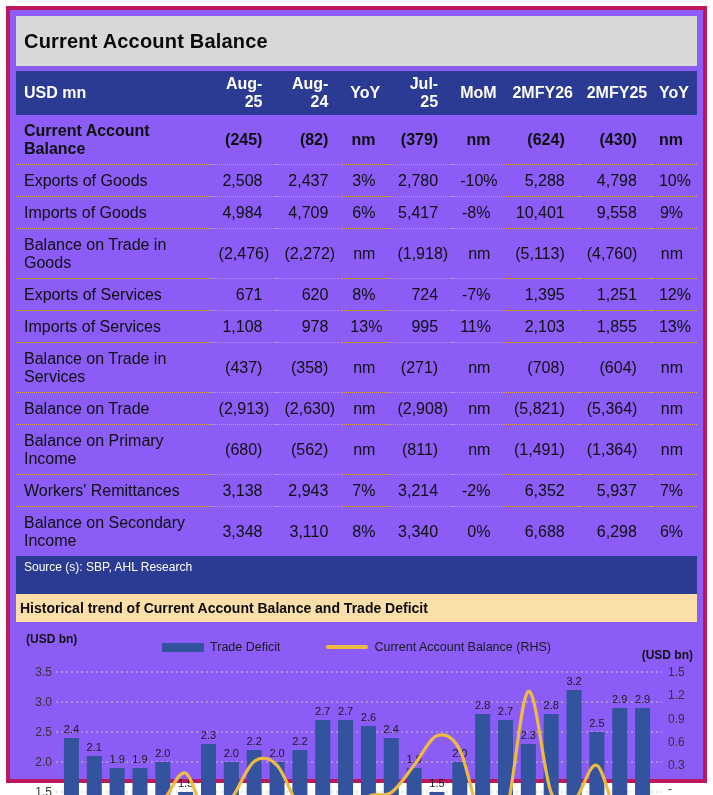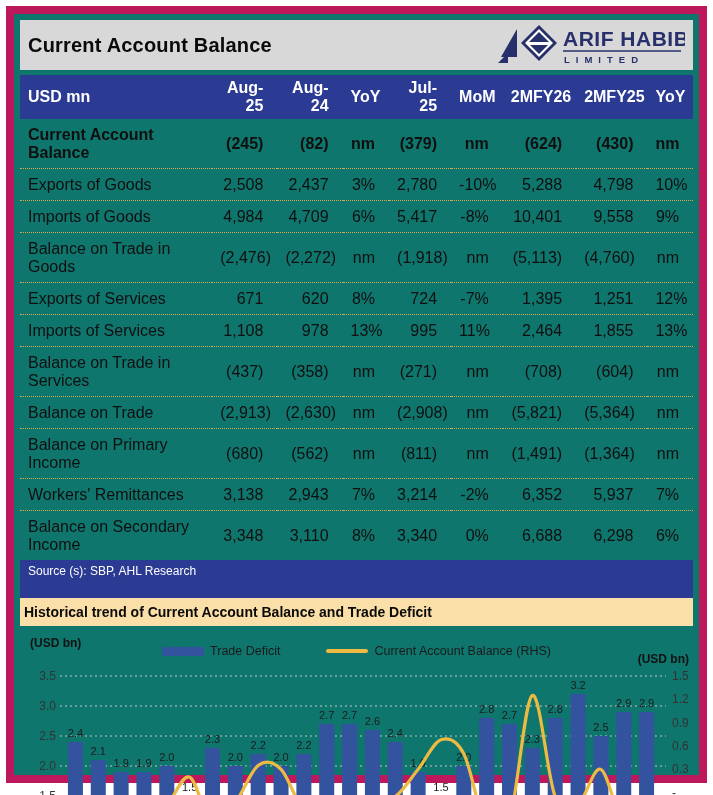--- a/index.html
+++ b/index.html
@@ -1,19 +1,19 @@
 <!DOCTYPE html>
 <html><head>
 <meta charset="utf-8">
 <style>
   html,body{margin:0;padding:0;background:#ffffff;}
   *{box-sizing:border-box;}
   body{font-family:"Liberation Sans", sans-serif; color:#111;}
   .page{position:relative;width:713px;height:795px;background:#fff;overflow:hidden;}
-  .frame{position:absolute;left:6px;top:6px;right:6px;bottom:12px;border:8px solid #be185d;background:#0f766e;padding:6px;}
+  .frame{position:absolute;left:6px;top:6px;right:6px;bottom:12px;border:4px solid #be185d;background:#8b5cf6;padding:6px;}
   
   .title-band{height:50px;background:#d8d8d8;display:flex;align-items:center;justify-content:space-between;padding:0 8px 0 8px;margin-bottom:5px;}
   .title-band h1{margin:0;font-size:20px;font-weight:bold;color:#0a0a0a;letter-spacing:0.2px;}
   .logo-svg{display:block;}
   .logo-main{font-size:21px;font-weight:bold;fill:#28306b;letter-spacing:0.5px;}
   .logo-sub{font-size:9.5px;font-weight:bold;fill:#28306b;letter-spacing:6px;}
   
   table{width:100%;border-collapse:collapse;font-size:16px;table-layout:fixed;}
   thead th{background:#2b3a92;color:#fff;font-weight:bold;padding:4px 14px 4px 8px;text-align:right;}
   thead th.first{text-align:left;padding-left:8px;}
@@ -39,33 +39,20 @@
   .x-label{font-size:11.5px;fill:#222;}
 </style>
 </head>
 <body>
 
 <div class="page">
   <div class="frame">
 
     <div class="title-band">
       <h1>Current Account Balance</h1>
-      <div>
-        <svg class="logo-svg" width="190" height="44" viewBox="0 0 190 44">
-          <polygon points="6,34 22,6 22,34" fill="#28306b"></polygon>
-          <polygon points="3,40 13,30 13,40" fill="#28306b"></polygon>
-          <polygon points="44,2 62,20 44,38 26,20" fill="#28306b"></polygon>
-          <polygon points="44,6 58,20 44,34 30,20" fill="#ffffff"></polygon>
-          <polygon points="44,9 54,19 34,19" fill="#28306b"></polygon>
-          <polygon points="35,22 53,22 44,31" fill="#28306b"></polygon>
-          <text class="logo-main" x="68" y="23">ARIF HABIB</text>
-          <line x1="68" y1="28" x2="186" y2="28" stroke="#28306b" stroke-width="1.6"></line>
-          <text class="logo-sub" x="69" y="40">LIMITED</text>
-        </svg>
-      </div>
     </div>
 
     <table>
       <colgroup>
         <col style="width:186px">
           <col style="width:63px">
           <col style="width:63px">
           <col style="width:45px">
         <col style="width:60px">
           <col style="width:50px">
@@ -142,21 +129,21 @@
             <td>1,251</td>
             <td>12%</td>
           </tr>
           <tr>
             <td>Imports of Services</td>
             <td>1,108</td>
             <td>978</td>
             <td>13%</td>
             <td>995</td>
             <td>11%</td>
-            <td>2,464</td>
+            <td>2,103</td>
             <td>1,855</td>
             <td>13%</td>
           </tr>
           <tr>
             <td>Balance on Trade in Services</td>
             <td>(437)</td>
             <td>(358)</td>
             <td>nm</td>
             <td>(271)</td>
             <td>nm</td>

